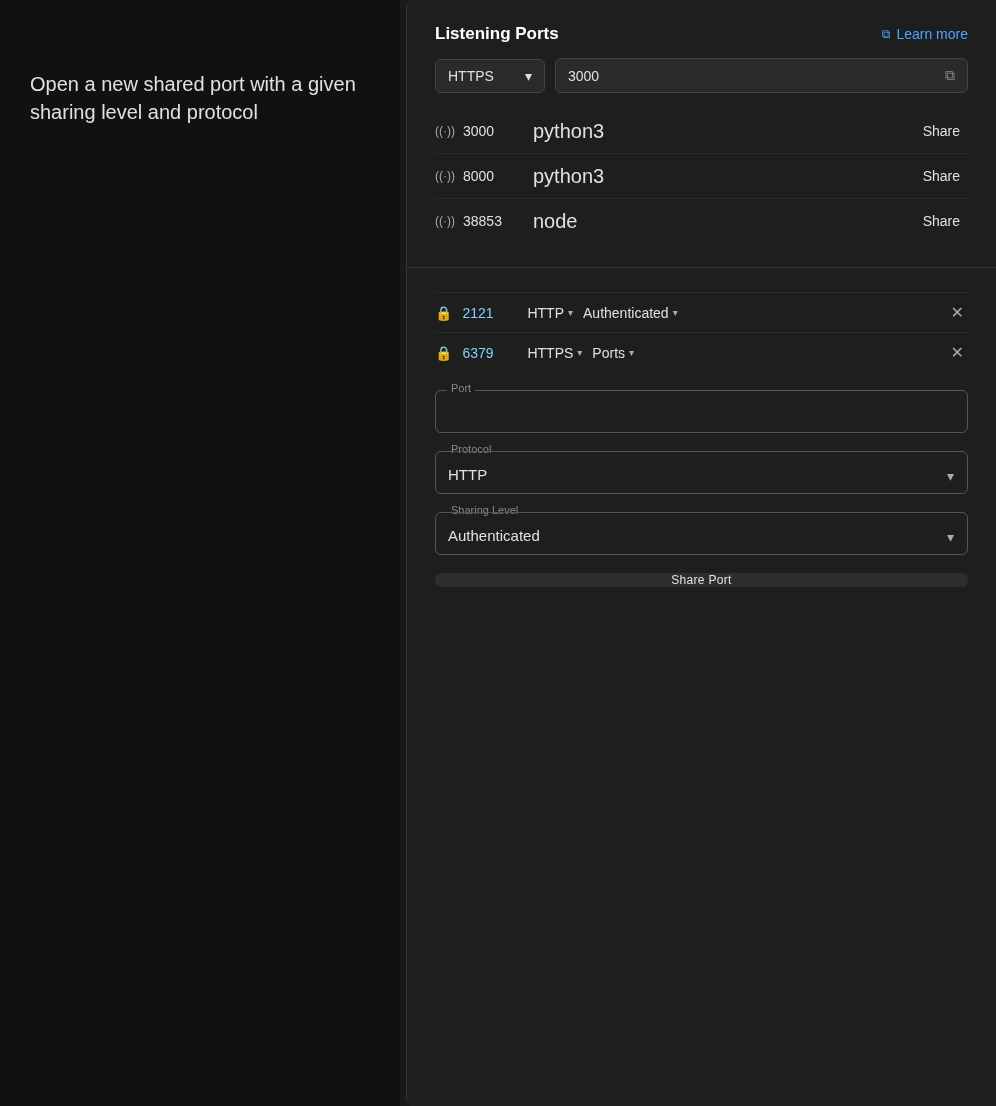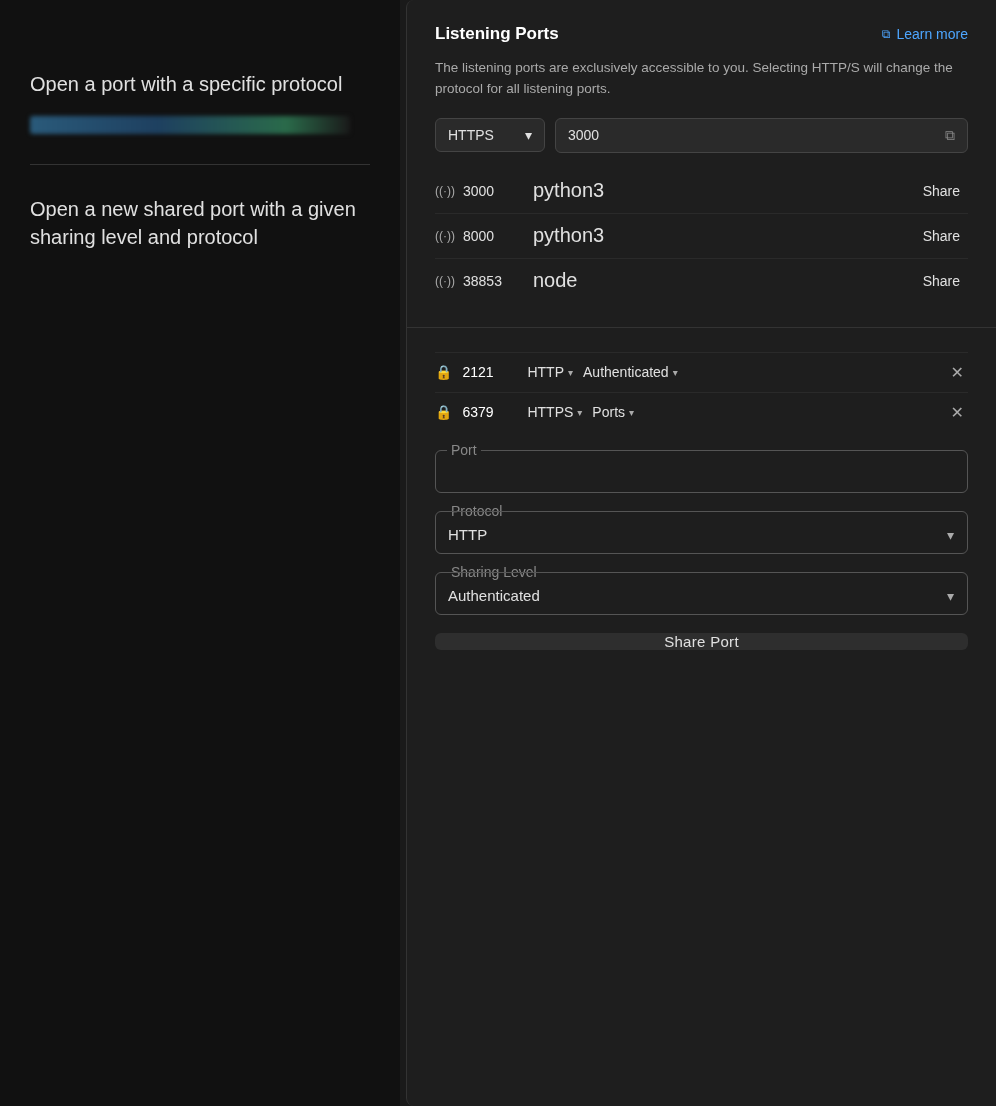--- a/index.html
+++ b/index.html
@@ -208,21 +208,21 @@
       border-top: 1px solid #2a2a2a;
       gap: 10px;
     }
 
     .lock-icon {
       color: #aaa;
       font-size: 14px;
     }
 
     .shared-port-num {
-      color: #ffffff;
+      color: #7dd3fc;
       font-size: 14px;
       width: 55px;
     }
 
     .proto-dropdown {
       display: flex;
       align-items: center;
       gap: 4px;
       color: #e0e0e0;
       font-size: 14px;
@@ -263,21 +263,21 @@
       position: relative;
       margin-top: 18px;
     }
 
     .form-field-label {
       position: absolute;
       top: -8px;
       left: 12px;
       background: #1e1e1e;
       padding: 0 4px;
-      font-size: 14px;
+      font-size: 11px;
       color: #888;
     }
 
     .form-input {
       width: 100%;
       background: transparent;
       border: 1px solid #555;
       border-radius: 6px;
       padding: 14px 12px 10px;
       font-size: 15px;
@@ -314,21 +314,21 @@
     }
 
     
     .share-port-btn {
       width: 100%;
       margin-top: 18px;
       background: #2e2e2e;
       border: none;
       border-radius: 6px;
       padding: 0;
-      font-size: 15px;
+      font-size: 12px;
       color: #e0e0e0;
       cursor: pointer;
       font-weight: 500;
       letter-spacing: 0.3px;
     }
 
     
     .panel::-webkit-scrollbar {
       width: 6px;
     }
@@ -337,40 +337,35 @@
     }
     .panel::-webkit-scrollbar-thumb {
       background: #444;
       border-radius: 3px;
     }
   </style>
 </head>
 <body>
 
 <div class="background-left">
-  <div class="bg-section">
-    <div class="bg-section-text">Open a port with a specific protocol</div>
-    <div class="blur-bar"></div>
-  </div>
   <div class="bg-section">
     <div class="bg-section-text">Open a new shared port with a given sharing level and protocol</div>
   </div>
 </div>
 
 <div class="panel">
 
   <div class="section">
     <div class="section-header">
       <span class="section-title">Listening Ports</span>
       <a class="learn-more-link">
         <span class="ext-icon">⧉</span>
         <span>Learn more</span>
       </a>
     </div>
-    <p class="section-desc">The listening ports are exclusively accessible to you. Selecting HTTP/S will change the protocol for all listening ports.</p>
 
     <div class="port-input-row">
       <div class="protocol-select">
         <span>HTTPS</span>
         <span class="chevron">▾</span>
       </div>
       <div class="port-number-input">
         <span>3000</span>
         <span class="open-icon">⧉</span>
       </div>

